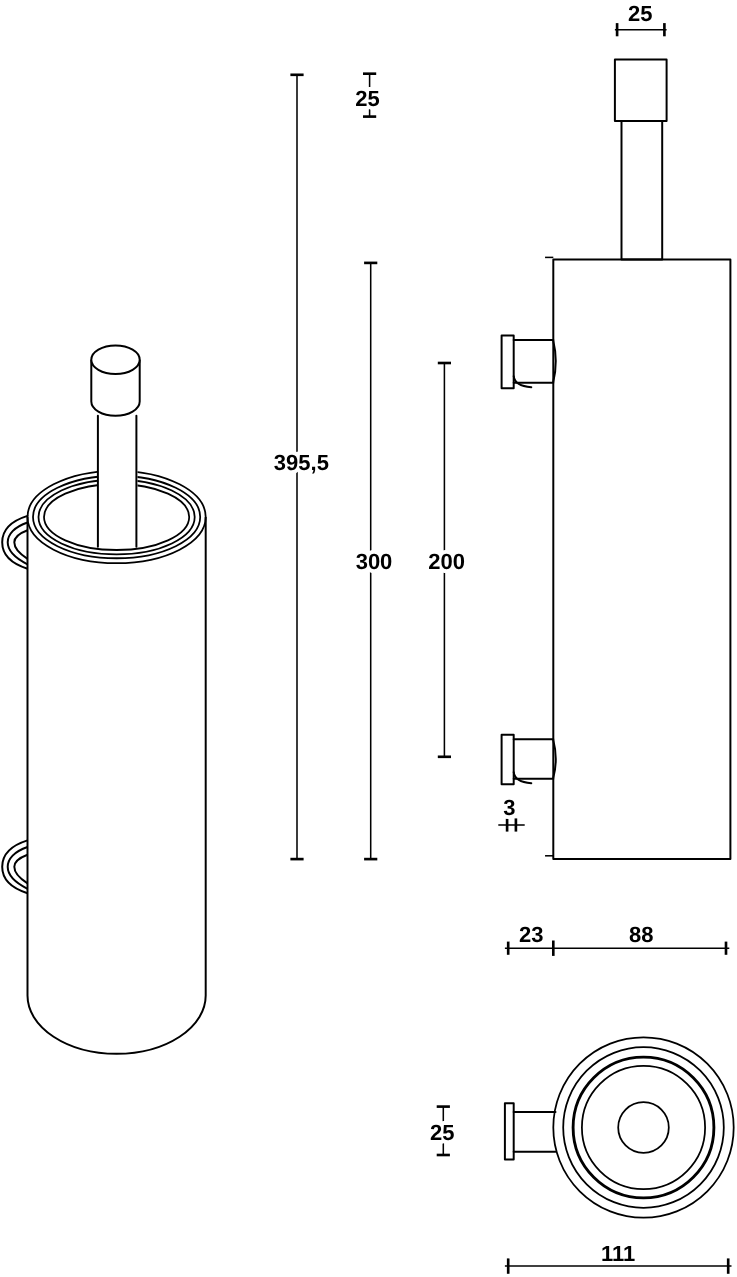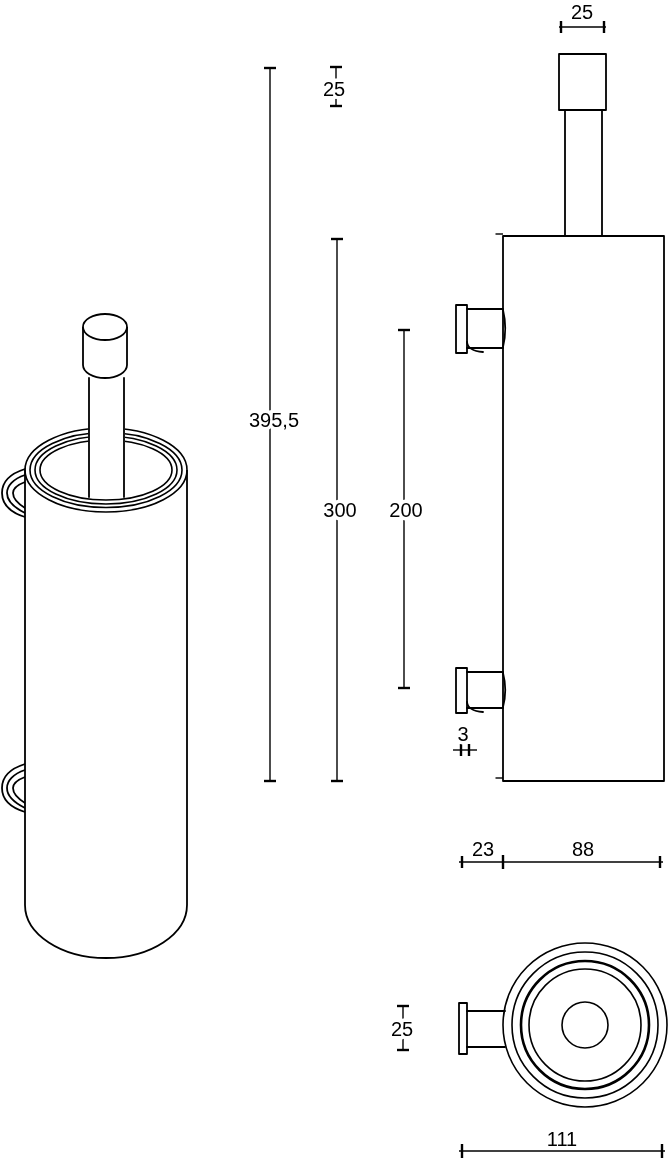--- a/index.html
+++ b/index.html
@@ -1,17 +1,17 @@
 <!DOCTYPE html>
 <html style="--line: #000000; --bg: #ffffff;"><head>
 <meta charset="utf-8">
 <style>
   :root { --line:#000000; --bg:#ffffff; }
   html,body { margin:0; padding:0; background:var(--bg); }
-  .stage { position:relative; width:670px; height:1161px; background:var(--bg); overflow:hidden; }
+  .stage { position:relative; width:670px; height:1161px; background:var(--bg); overflow:hidden;font-weight:bold; }
   svg { display:block; }
   .ln   { fill:none; stroke:var(--line); stroke-width:1.8; stroke-linecap:round; stroke-linejoin:round; }
   .ring { fill:none; stroke:var(--line); stroke-width:1.6; }
   .ring-thick { fill:none; stroke:var(--line); stroke-width:2.6; }
   .fillw { fill:var(--bg); stroke:var(--line); stroke-width:1.8; stroke-linejoin:round; }
   .mask { fill:var(--bg); stroke:none; }
   .dim  { fill:none; stroke:var(--line); stroke-width:1.4; }
   .tick { fill:none; stroke:var(--line); stroke-width:2.4; stroke-linecap:butt; }
   .dimlabel {
     font-family:"Liberation Sans", sans-serif;

